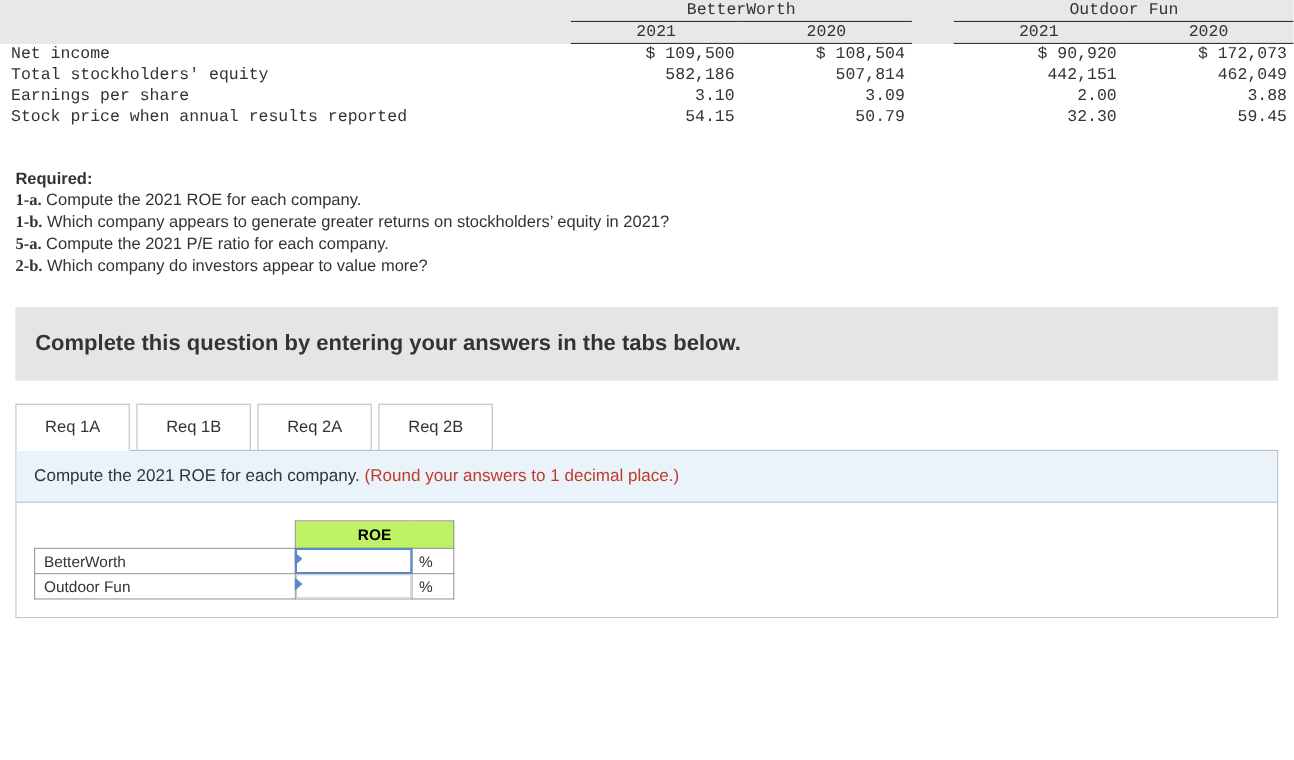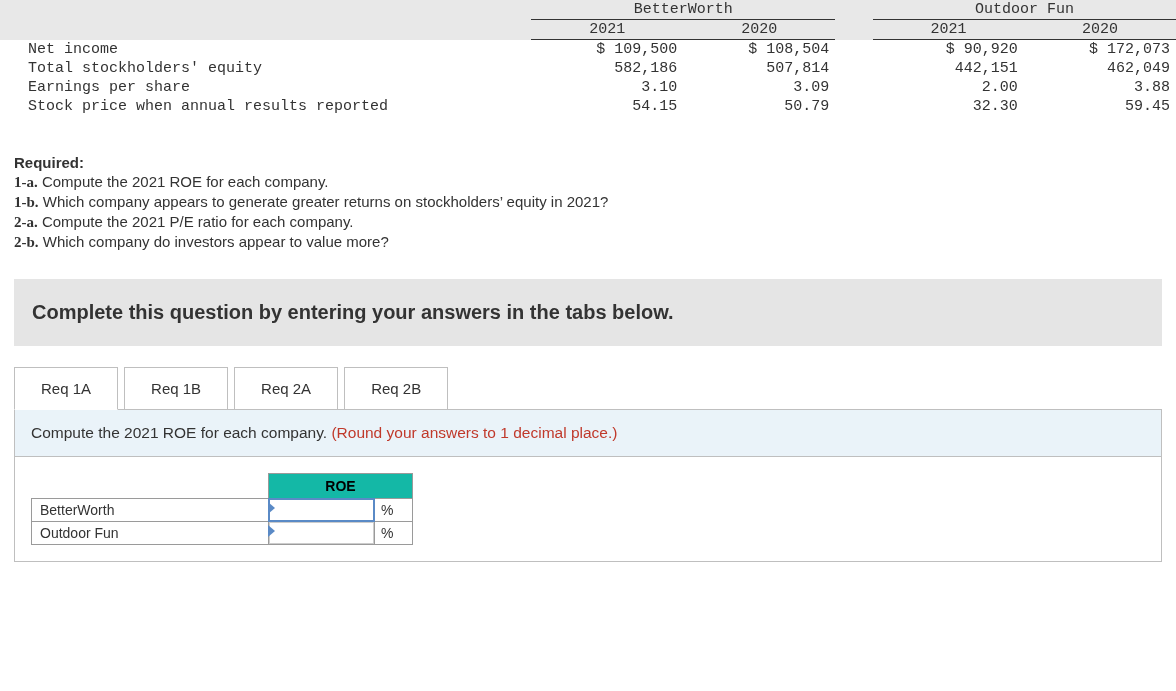--- a/index.html
+++ b/index.html
@@ -26,21 +26,21 @@
     background: #e8e8e8;
   }
   .data-table .year-header {
     text-align: center;
     border-bottom: 1px solid #333;
     background: #e8e8e8;
   }
   .data-table .label-col {
     text-align: left;
     width: 520px;
-    padding-left: 28px;
+    padding-left: 10px;
   }
   .data-table .num {
     text-align: right;
     width: 150px;
   }
   .row-shade {
     background: #e8e8e8;
   }
   .content {
     padding: 10px 14px 0 14px;
@@ -99,21 +99,21 @@
     padding: 16px;
   }
   .answer-table {
     border-collapse: collapse;
   }
   .answer-table td, .answer-table th {
     border: 1px solid #9a9a9a;
     font-size: 14px;
   }
   .answer-table th.roe-head {
-    background: #14b8a6;
+    background: #bef264;
     color: #000;
     font-weight: bold;
     text-align: center;
     padding: 4px 0;
     width: 130px;
   }
   .answer-table th.blank-head {
     border: none;
     background: transparent;
     width: 220px;
@@ -208,21 +208,21 @@
     <td class="num">32.30</td>
     <td class="num">59.45</td>
   </tr>
 </tbody>
   </table>
 
 <div class="content">
   <div class="required-title">Required:</div>
   <div class="req-line"><b>1-a.</b> <span>Compute the 2021 ROE for each company.</span></div>
   <div class="req-line"><b>1-b.</b> <span>Which company appears to generate greater returns on stockholders’ equity in 2021?</span></div>
-  <div class="req-line"><b>2-a.</b> <span>Compute the 2021 P/E ratio for each company.</span></div>
+  <div class="req-line"><b>5-a.</b> <span>Compute the 2021 P/E ratio for each company.</span></div>
   <div class="req-line"><b>2-b.</b> <span>Which company do investors appear to value more?</span></div>
 
   <div class="instruction-box">Complete this question by entering your answers in the tabs below.</div>
 </div>
 
 <div class="tabs">
   <div class="tab active">Req 1A</div>
   <div class="tab">Req 1B</div>
   <div class="tab">Req 2A</div>
   <div class="tab">Req 2B</div>

